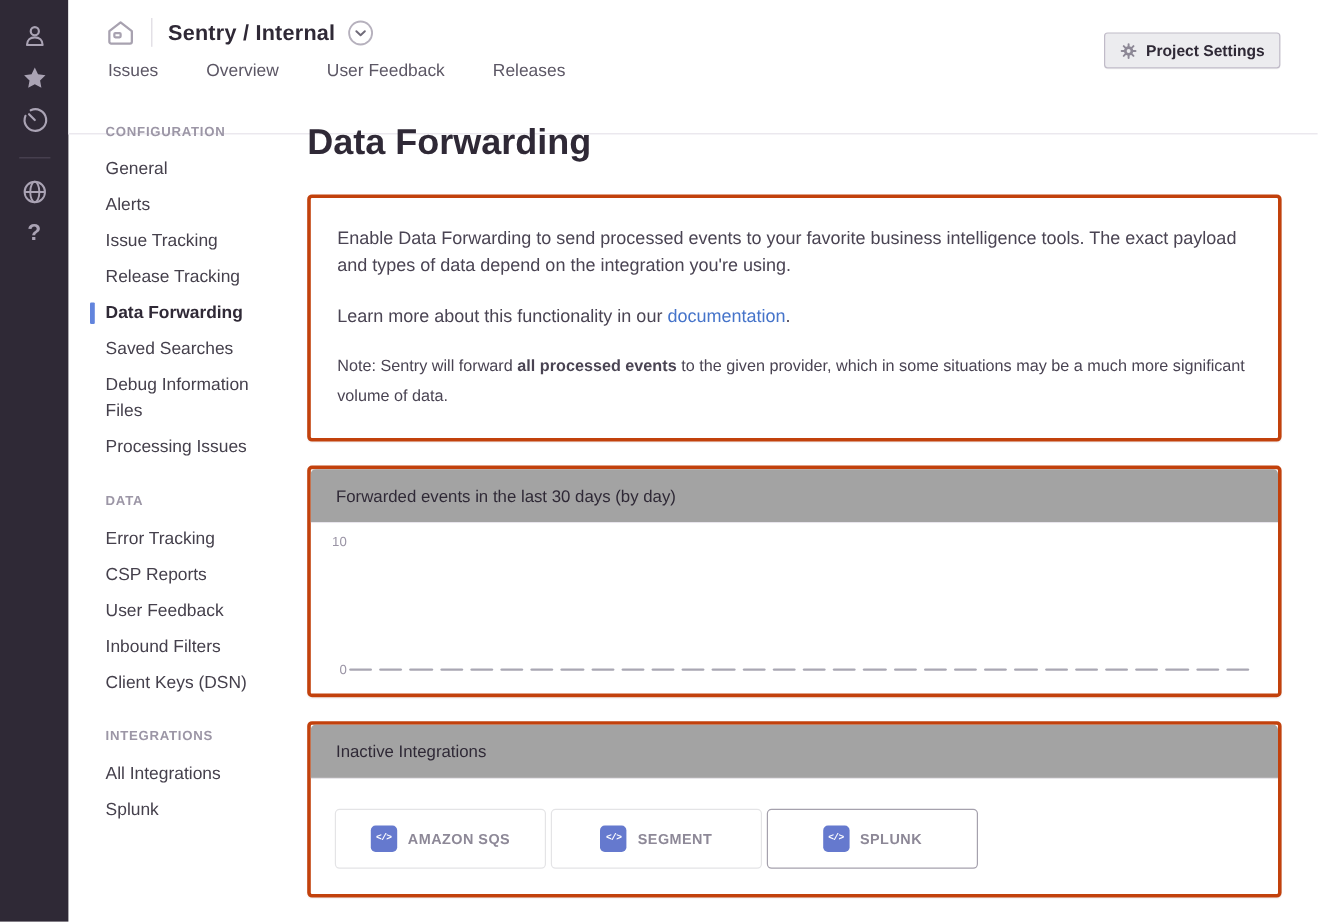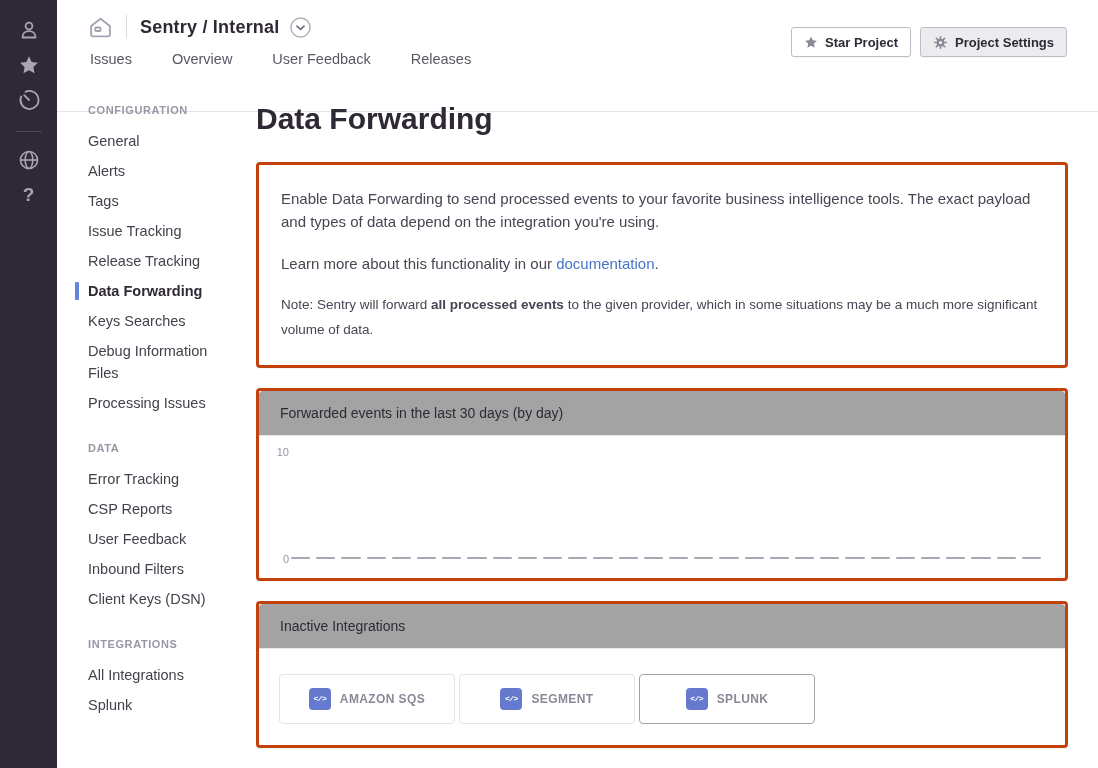--- a/index.html
+++ b/index.html
@@ -139,26 +139,20 @@
       </svg>
     </span>
   </div>
   <div class="header-nav">
       <a class="nav-tab">Issues</a>
       <a class="nav-tab">Overview</a>
       <a class="nav-tab">User Feedback</a>
       <a class="nav-tab">Releases</a>
     </div>
   <div class="header-actions">
-    <button class="btn">
-      <svg width="14" height="14" viewBox="0 0 24 24" fill="#8d8896">
-        <path d="M12 2.5 L15 9 L22 9.9 L17 14.7 L18.2 21.7 L12 18.4 L5.8 21.7 L7 14.7 L2 9.9 L9 9 Z"></path>
-      </svg>
-      <span>Star Project</span>
-    </button>
     <button class="btn pressed">
       <svg width="15" height="15" viewBox="0 0 24 24">
         <g fill="#8d8896">
           <rect x="10.7" y="1.5" width="2.6" height="21" rx="1.3"></rect>
           <rect x="10.7" y="1.5" width="2.6" height="21" rx="1.3" transform="rotate(45 12 12)"></rect>
           <rect x="10.7" y="1.5" width="2.6" height="21" rx="1.3" transform="rotate(90 12 12)"></rect>
           <rect x="10.7" y="1.5" width="2.6" height="21" rx="1.3" transform="rotate(135 12 12)"></rect>
           <circle cx="12" cy="12" r="6.2"></circle>
         </g>
         <circle cx="12" cy="12" r="2.6" fill="#ececef"></circle>
@@ -166,25 +160,24 @@
       <span>Project Settings</span>
     </button>
   </div>
 </div>
 
 <nav class="settings-nav">
     <div class="nav-section">
       <div class="nav-section-label">CONFIGURATION</div>
       <a class="nav-item">General</a>
       <a class="nav-item">Alerts</a>
-      <a class="nav-item">Tags</a>
       <a class="nav-item">Issue Tracking</a>
       <a class="nav-item">Release Tracking</a>
       <a class="nav-item active">Data Forwarding</a>
-      <a class="nav-item">Keys Searches</a>
+      <a class="nav-item">Saved Searches</a>
       <a class="nav-item">Debug Information Files</a>
       <a class="nav-item">Processing Issues</a>
     </div>
     <div class="nav-section">
       <div class="nav-section-label">DATA</div>
       <a class="nav-item">Error Tracking</a>
       <a class="nav-item">CSP Reports</a>
       <a class="nav-item">User Feedback</a>
       <a class="nav-item">Inbound Filters</a>
       <a class="nav-item">Client Keys (DSN)</a>

